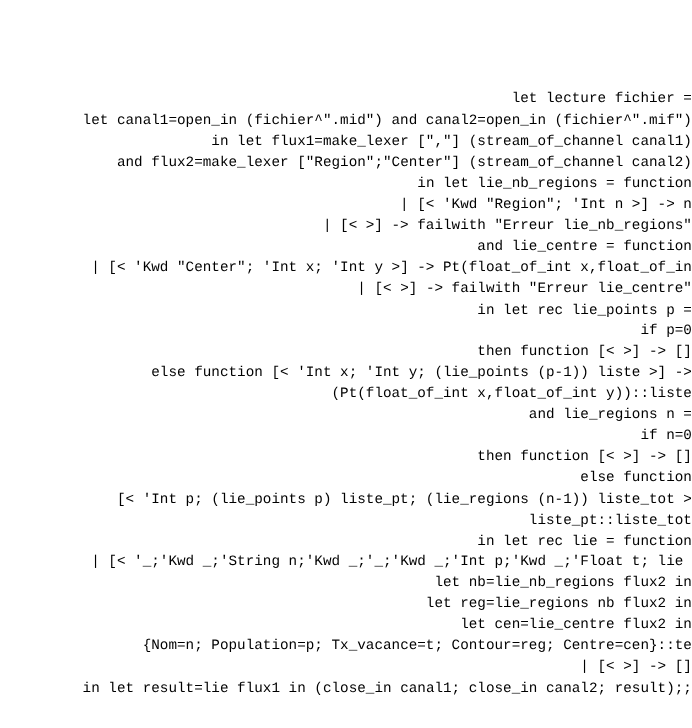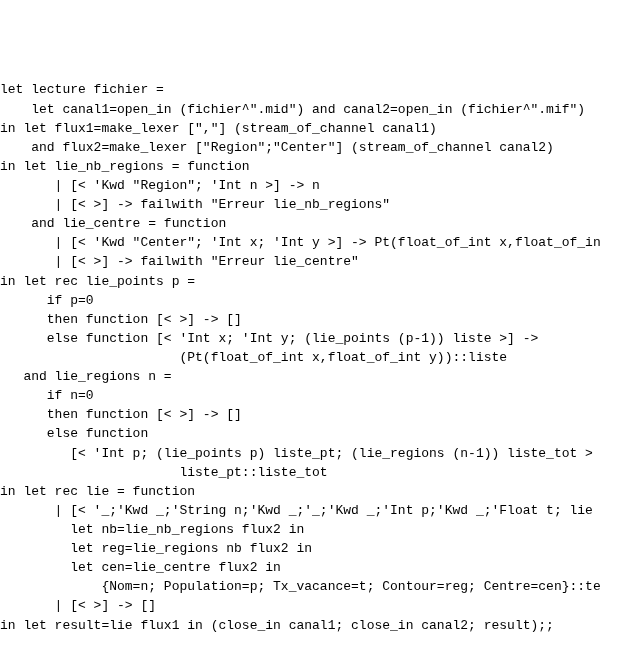--- a/index.html
+++ b/index.html
@@ -8,20 +8,21 @@
       background: #ffffff;
       font-family: "Courier New", monospace;
       font-size: 13px;
       line-height: 1.47;
       color: #000000;
       white-space: pre;
       overflow: hidden;
     }
     .code-block {
       padding: 4px 0 0 0;
+      text-align: right;
     }
   </style>
 </head>
 <body>
 
 
 
 <div class="code-block"><div>let lecture fichier =</div><div>    let canal1=open_in (fichier^".mid") and canal2=open_in (fichier^".mif")</div><div>in let flux1=make_lexer [","] (stream_of_channel canal1)</div><div>    and flux2=make_lexer ["Region";"Center"] (stream_of_channel canal2)</div><div></div><div>in let lie_nb_regions = function</div><div>       | [&lt; 'Kwd "Region"; 'Int n &gt;] -&gt; n</div><div>       | [&lt; &gt;] -&gt; failwith "Erreur lie_nb_regions"</div><div></div><div>    and lie_centre = function</div><div>       | [&lt; 'Kwd "Center"; 'Int x; 'Int y &gt;] -&gt; Pt(float_of_int x,float_of_in</div><div>       | [&lt; &gt;] -&gt; failwith "Erreur lie_centre"</div><div></div><div>in let rec lie_points p =</div><div>      if p=0</div><div>      then function [&lt; &gt;] -&gt; []</div><div>      else function [&lt; 'Int x; 'Int y; (lie_points (p-1)) liste &gt;] -&gt;</div><div>                       (Pt(float_of_int x,float_of_int y))::liste</div><div></div><div>   and lie_regions n =</div><div>      if n=0</div><div>      then function [&lt; &gt;] -&gt; []</div><div>      else function</div><div>         [&lt; 'Int p; (lie_points p) liste_pt; (lie_regions (n-1)) liste_tot &gt;</div><div>                       liste_pt::liste_tot</div><div></div><div>in let rec lie = function</div><div>       | [&lt; '_;'Kwd _;'String n;'Kwd _;'_;'Kwd _;'Int p;'Kwd _;'Float t; lie </div><div>         let nb=lie_nb_regions flux2 in</div><div>         let reg=lie_regions nb flux2 in</div><div>         let cen=lie_centre flux2 in</div><div>             {Nom=n; Population=p; Tx_vacance=t; Contour=reg; Centre=cen}::te</div><div>       | [&lt; &gt;] -&gt; []</div><div></div><div>in let result=lie flux1 in (close_in canal1; close_in canal2; result);;</div></div>
 
 

